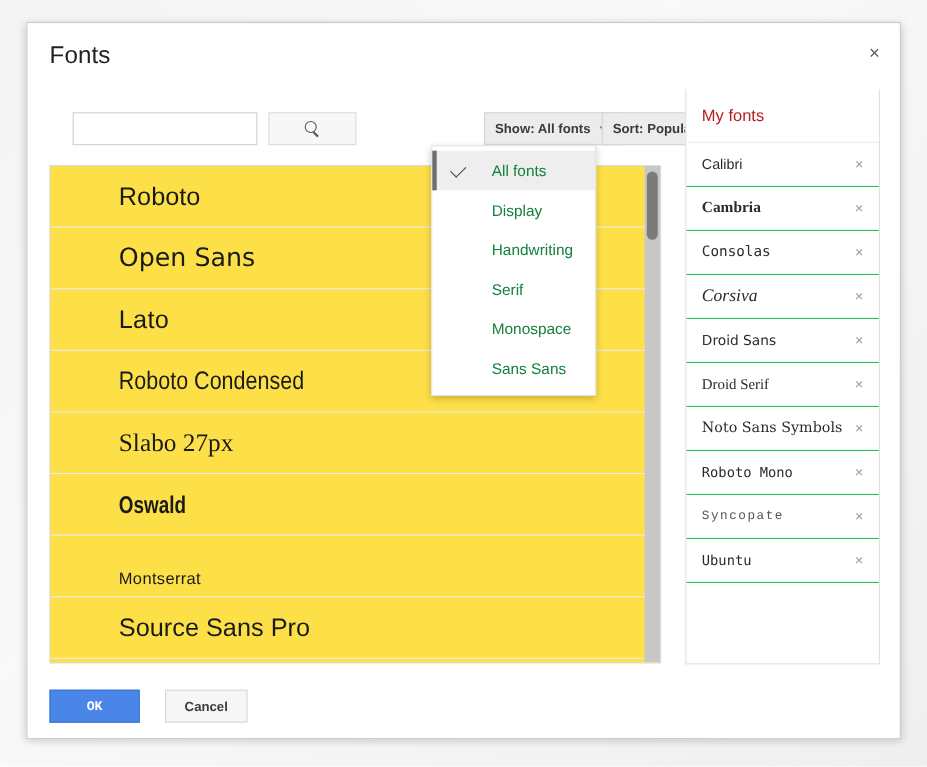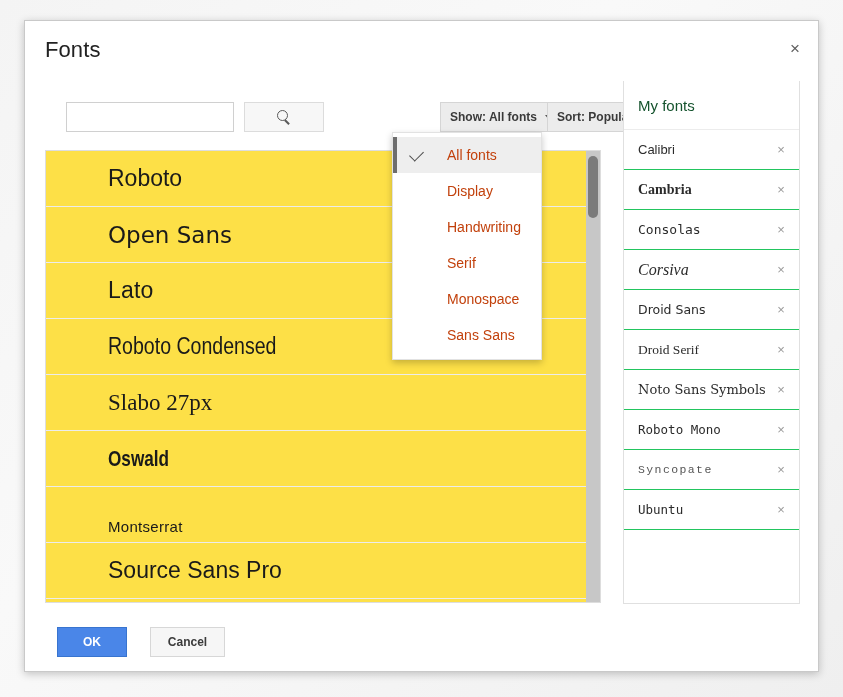--- a/index.html
+++ b/index.html
@@ -161,21 +161,21 @@
     box-shadow: 0 3px 7px rgba(0,0,0,.22);
     z-index: 40;
     padding: 4px 0 6px 0;
   }
   .dd-item {
     position: relative;
     height: 36px;
     display: flex;
     align-items: center;
     font-size: 14px;
-    color: #c2410c;
+    color: #15803d;
     padding-left: 54px;
     cursor: pointer;
   }
   .dd-item.selected {
     background: #eeeeee;
   }
   .dd-item.selected::before {
     content: "";
     position: absolute;
     left: 0; top: 0;
@@ -256,21 +256,21 @@
     border-right: 1px solid #e0e0e0;
     border-bottom: 1px solid #e0e0e0;
     background: #ffffff;
   }
   .myfonts-title {
     height: 49px;
     display: flex;
     align-items: center;
     padding-left: 14px;
     font-size: 15px;
-    color: #14532d;
+    color: #b91c1c;
     border-bottom: 1px solid #ececec;
   }
   .my-row {
     position: relative;
     height: 40px;
     display: flex;
     align-items: center;
     padding-left: 14px;
     padding-right: 30px;
     border-bottom: 1px solid #22c55e;
@@ -302,29 +302,30 @@
 
   
   .footer {
     position: absolute;
     left: 20px;
     bottom: 14px;
     height: 30px;
   }
   .btn-ok {
     position: absolute;
-    left: 12px; top: 0;
-    width: 70px; height: 30px;
+    left: 0; top: 0;
+    width: 82px; height: 30px;
     background: #4a86e8;
     border: 1px solid #3874cf;
     color: #ffffff;
     font-size: 12px;
     font-weight: bold;
     display: flex; align-items: center; justify-content: center;
     cursor: pointer;
+    font-family: Liberation Mono, monospace;
   }
   .btn-cancel {
     position: absolute;
     left: 105px; top: 0;
     width: 75px; height: 30px;
     background: #f6f6f6;
     border: 1px solid #d7d7d7;
     color: #3b3b3b;
     font-size: 12px;
     font-weight: bold;

